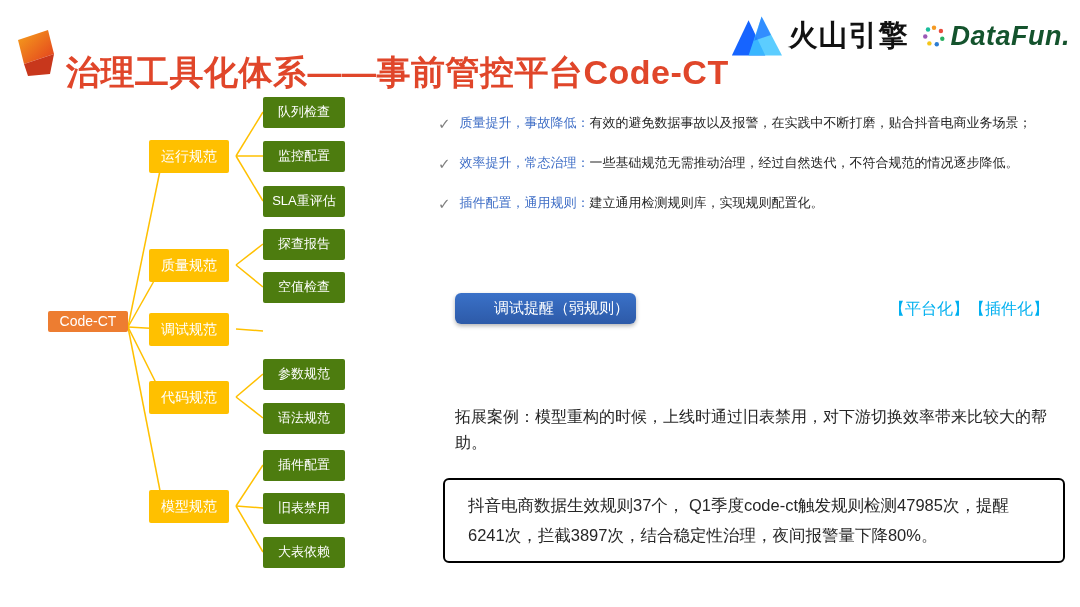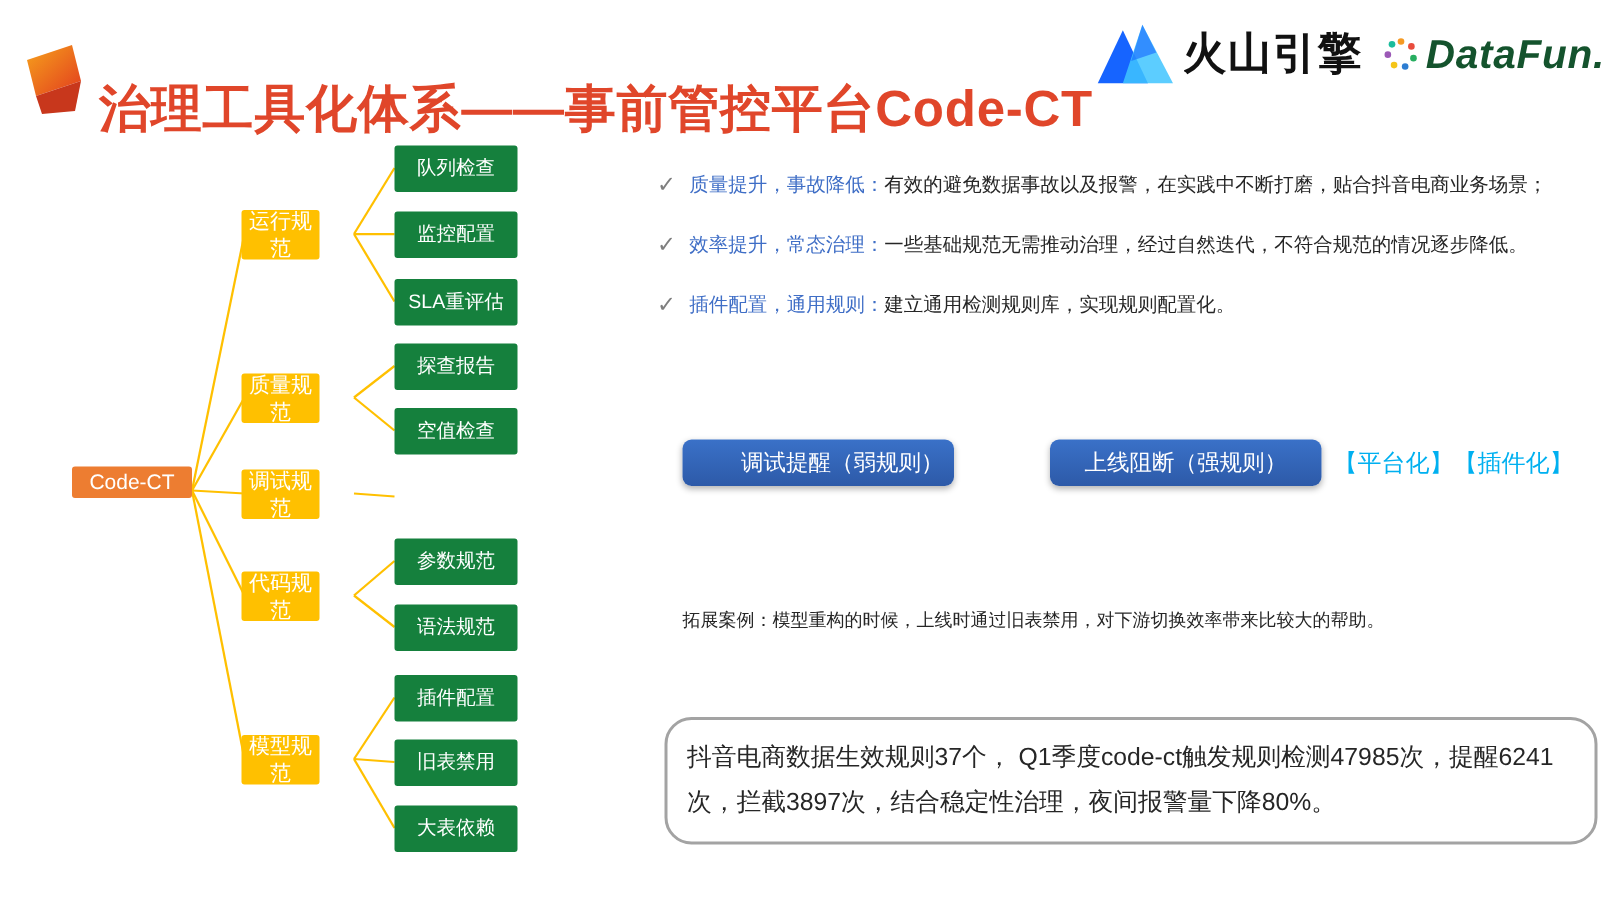--- a/index.html
+++ b/index.html
@@ -14,43 +14,43 @@
   .volcano { display:flex; align-items:flex-end; gap:6px; }
   .volcano-text { font-size:29px; font-weight:700; color:#111; letter-spacing:1px; }
   .datafun { display:flex; align-items:center; gap:4px; }
   .datafun-text { font-size:27px; font-weight:700; font-style:italic; color:#14532d; letter-spacing:0.5px; }
 
   
   .connectors { position:absolute; left:0; top:0; pointer-events:none; }
   .node { position:absolute; display:flex; align-items:center; justify-content:center;
           color:#fff; text-align:center; border-radius:2px; line-height:1.25; }
   .root-node  { left:48px;  top:311px; width:80px; height:21px; background:#ED7D31; font-size:14px; }
-  .branch     { left:161px; width:52px; height:33px; background:#FFC000; font-size:14px; }
-  .leaf       { left:263px; width:82px; height:31px; background:#15803d; font-size:13px; padding:2px 3px; }
+  .branch     { left:149px; width:80px; height:33px; background:#FFC000; font-size:14px; }
+  .leaf       { left:263px; width:82px; height:31px; background:#4d7c0f; font-size:13px; padding:2px 3px; }
 
   
   .bullets { position:absolute; left:438px; top:112px; width:625px; }
   .bullet { display:flex; gap:9px; margin-bottom:15px; }
   .check { color:#7f7f7f; font-size:15px; line-height:1.65; flex:0 0 auto; }
   .bullet-text { font-size:13px; color:#262626; line-height:1.7; }
   .hl { color:#3F6EC6; }
 
   .btn { position:absolute; top:293px; width:181px; height:31px; border-radius:6px;
          background:linear-gradient(180deg,#3a71c8,#2d5aa8); color:#fff; font-size:15px;
          display:flex; align-items:center; justify-content:center;
          box-shadow:0 2px 4px rgba(0,0,0,0.3); cursor:default; }
   .btn-1 { left:455px;padding-left:32px; }
   .btn-2 { left:700px; }
   .tags { position:absolute; left:889px; top:299px; color:#00B0F0; font-size:16px; white-space:nowrap; }
 
   .case-text { position:absolute; left:455px; top:404px; width:620px;
-               font-size:12px; color:#262626; line-height:1.6; }
+               font-size:16px; color:#262626; line-height:1.6; }
 
   .summary { position:absolute; left:443px; top:478px; width:622px;
-             border:2px solid #a3a3a3; border-radius:18px; padding:11px 13px;
+             border:2px solid #000000; border-radius:6px; padding:11px 23px;
              font-size:16.5px; color:#262626; line-height:1.8; }
 </style>
 </head>
 <body>
 
 <div class="slide">
 
   <svg class="ribbon" width="46" height="50" viewBox="0 0 46 50">
     <defs>
       <linearGradient id="rg" x1="0" y1="0" x2="1" y2="1">
@@ -135,20 +135,19 @@
       <span class="check">✓</span>
       <span class="bullet-text"><span class="hl">效率提升，常态治理：</span><span>一些基础规范无需推动治理，经过自然迭代，不符合规范的情况逐步降低。</span></span>
     </div>
     <div class="bullet">
       <span class="check">✓</span>
       <span class="bullet-text"><span class="hl">插件配置，通用规则：</span><span>建立通用检测规则库，实现规则配置化。</span></span>
     </div>
   </div>
 
   <div class="btn btn-1">调试提醒（弱规则）</div>
-  <div class="btn btn-2">上线阻断（强规则）</div>
   <div class="tags">【平台化】【插件化】</div>
 
   <div class="case-text">拓展案例：模型重构的时候，上线时通过旧表禁用，对下游切换效率带来比较大的帮助。</div>
 
   <div class="summary">抖音电商数据生效规则37个， Q1季度code-ct触发规则检测47985次，提醒6241次，拦截3897次，结合稳定性治理，夜间报警量下降80%。</div>
 
 </div>
 
 </body></html>

